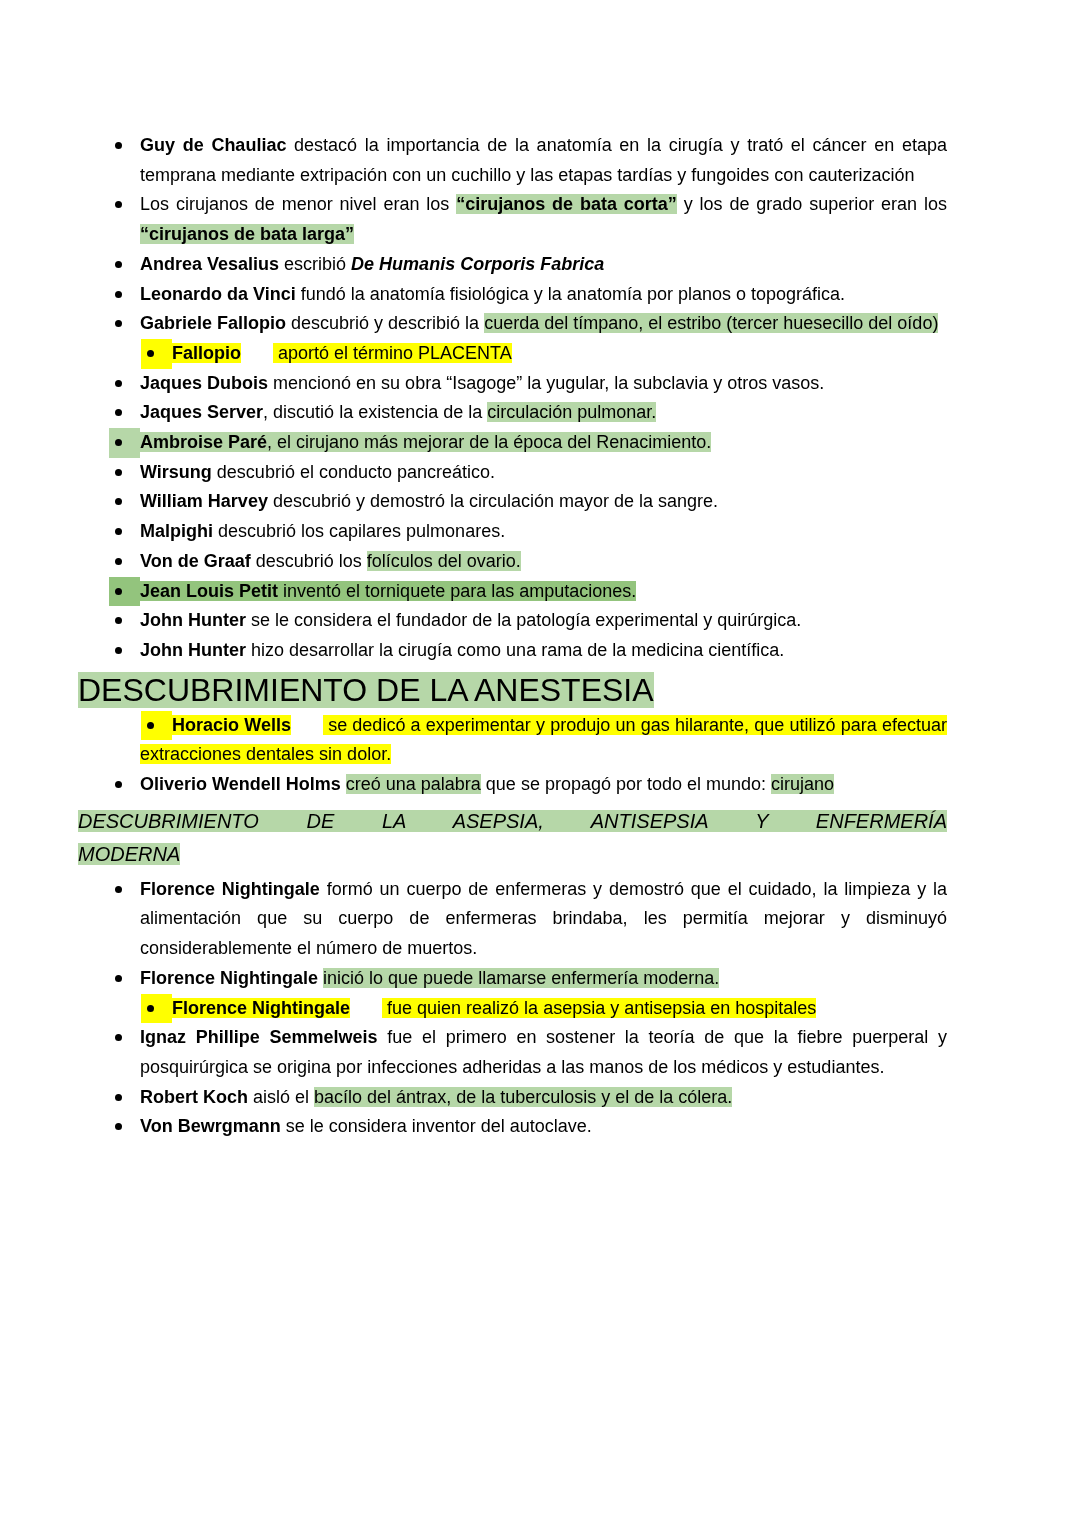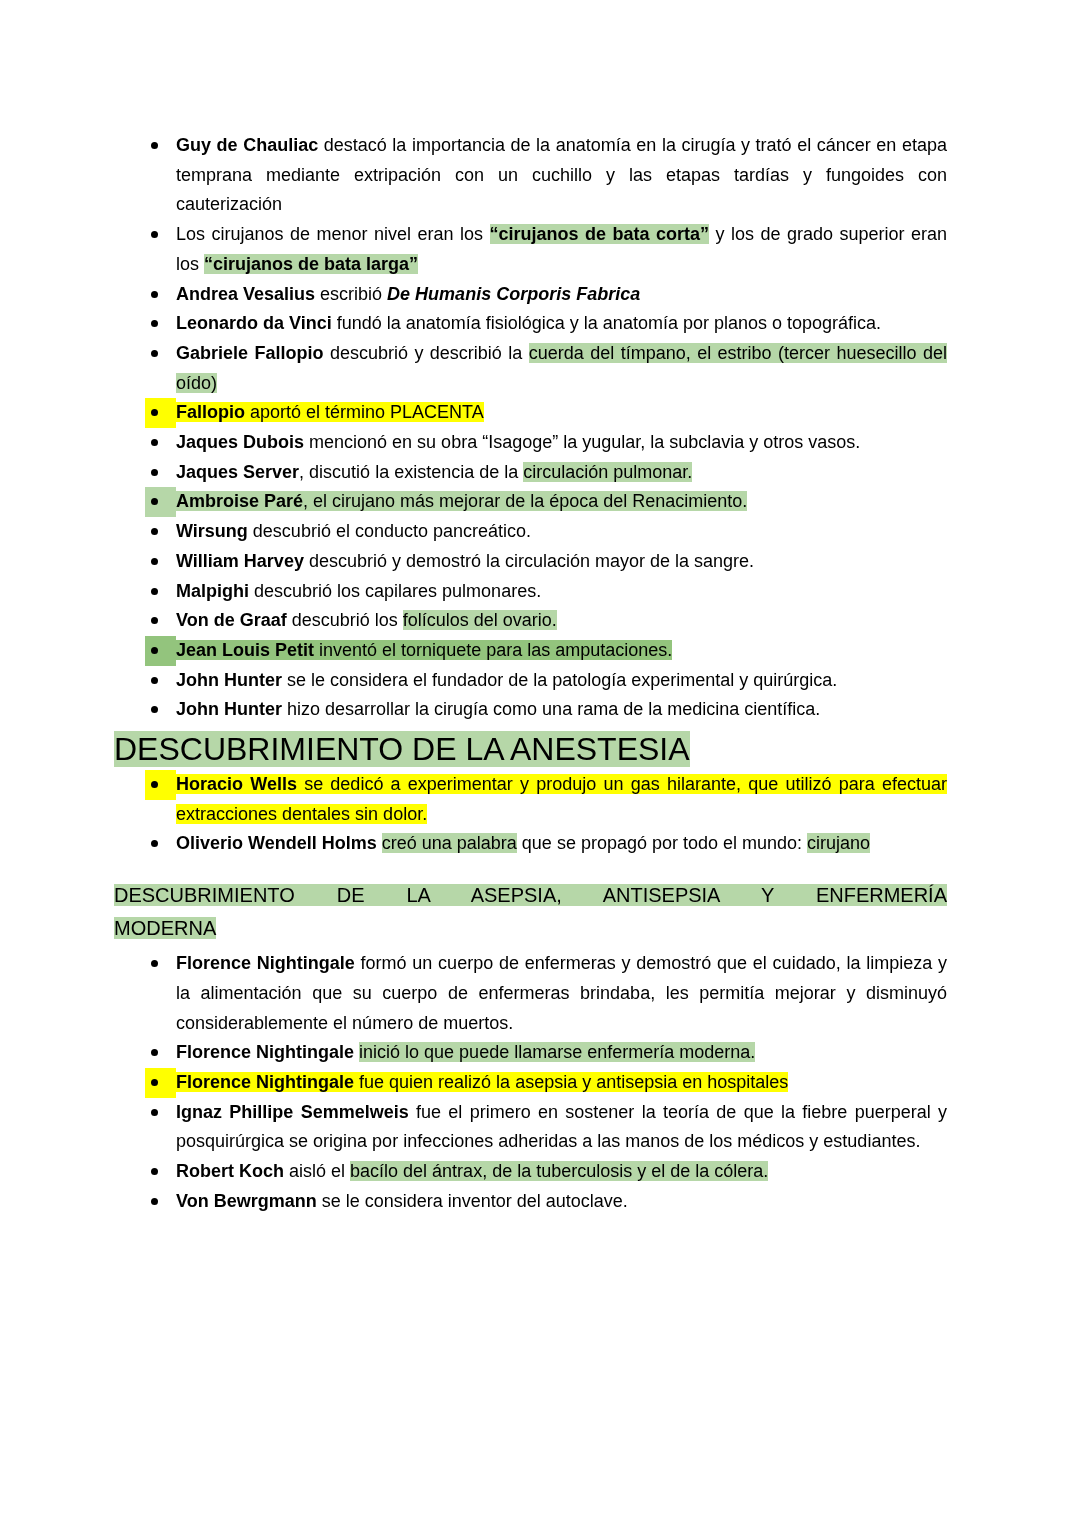--- a/index.html
+++ b/index.html
@@ -7,21 +7,21 @@
   body {
     width: 1080px;
     height: 1527px;
     font-family: "Liberation Sans", "DejaVu Sans", sans-serif;
     color: var(--text-color, #000000);
     overflow: hidden;
   }
   .page {
     width: 1080px;
     height: 1527px;
-    padding: 131px 133px 0 114px;
+    padding: 131px 133px 0 78px;
     background: var(--page-bg, #ffffff);
   }
   .doc {
     font-size: 18px;
     line-height: 29.7px;
   }
   ul.blist {
     list-style: none;
   }
   ul.blist li {
@@ -43,34 +43,35 @@
     top: 11px;
     width: 7px;
     height: 7px;
     border-radius: 50%;
     background: #000000;
   }
   .seg.b { font-weight: 700; }
   .seg.i { font-style: italic; }
   .hl-g  { background-color: var(--hl-green, #b6d7a8); }
   .hl-gd { background-color: var(--hl-green-dark, #93c47d); }
-  .hl-y  { background-color: var(--hl-yellow, #ffff00); }
+  .hl-y  { background-color: var(--hl-yellow, #ffff00); margin-left: 32px; }
   .heading { font-weight: 400; color: var(--text-color, #000000); }
   .h-large {
     font-size: 32px;
     line-height: 34px;
     margin: 7px 0 4px 0;
     text-align: left;
   }
   .h-medium {
     font-size: 20px;
     line-height: 33px;
-    margin: 20px 0 4px 0;
+    margin: 5px 0 4px 0;
     text-align: justify;
     text-align-last: justify;
+    font-style: italic;
   }
 </style>
 </head>
 <body>
 
 <div class="page">
   <div class="doc" id="doc-root">
       <ul class="blist">
         <li><span class="bullet"></span><span class="seg b">Guy de Chauliac</span><span class="seg"> destacó la importancia de la anatomía en la cirugía y trató el cáncer en etapa temprana mediante extripación con un cuchillo y las etapas tardías y fungoides con cauterización</span></li>
         <li><span class="bullet"></span><span class="seg">Los cirujanos de menor nivel eran los </span><span class="seg b hl-g">“cirujanos de bata corta”</span><span class="seg"> y los de grado superior eran los </span><span class="seg b hl-g">“cirujanos de bata larga”</span></li>

